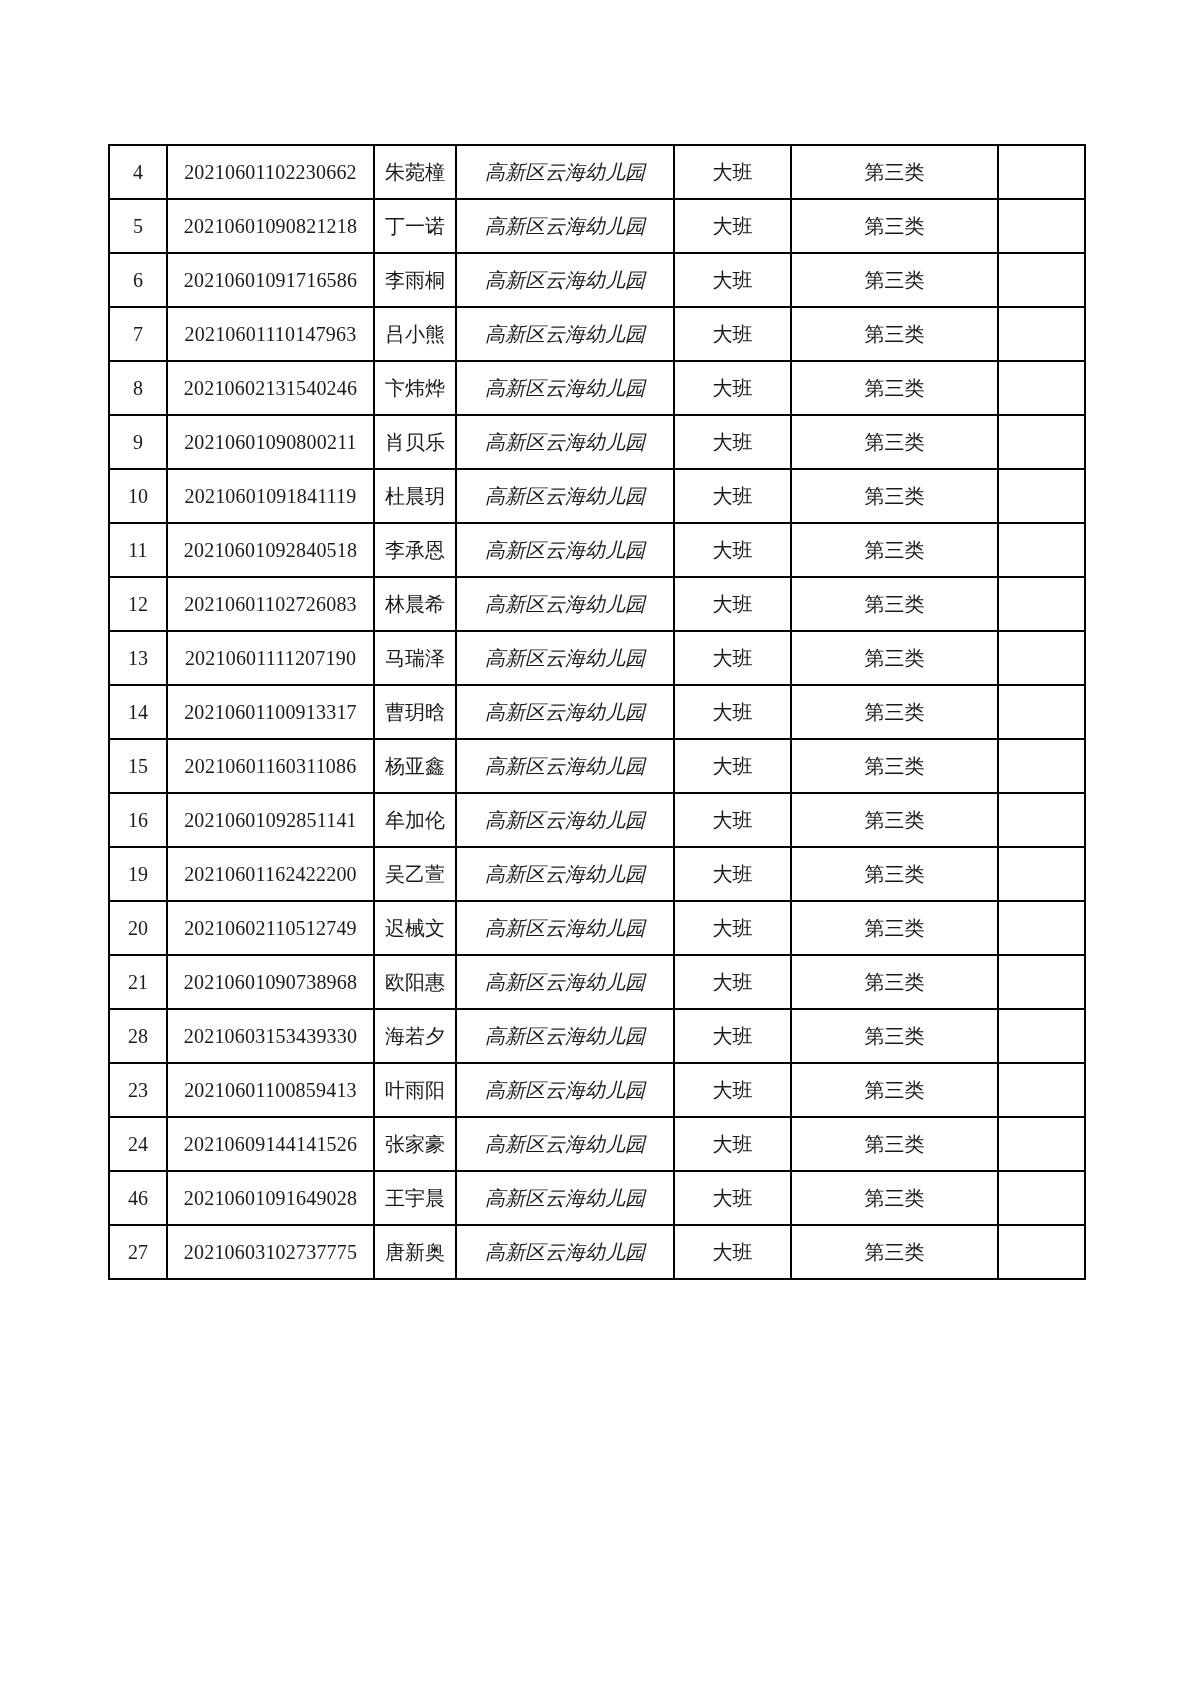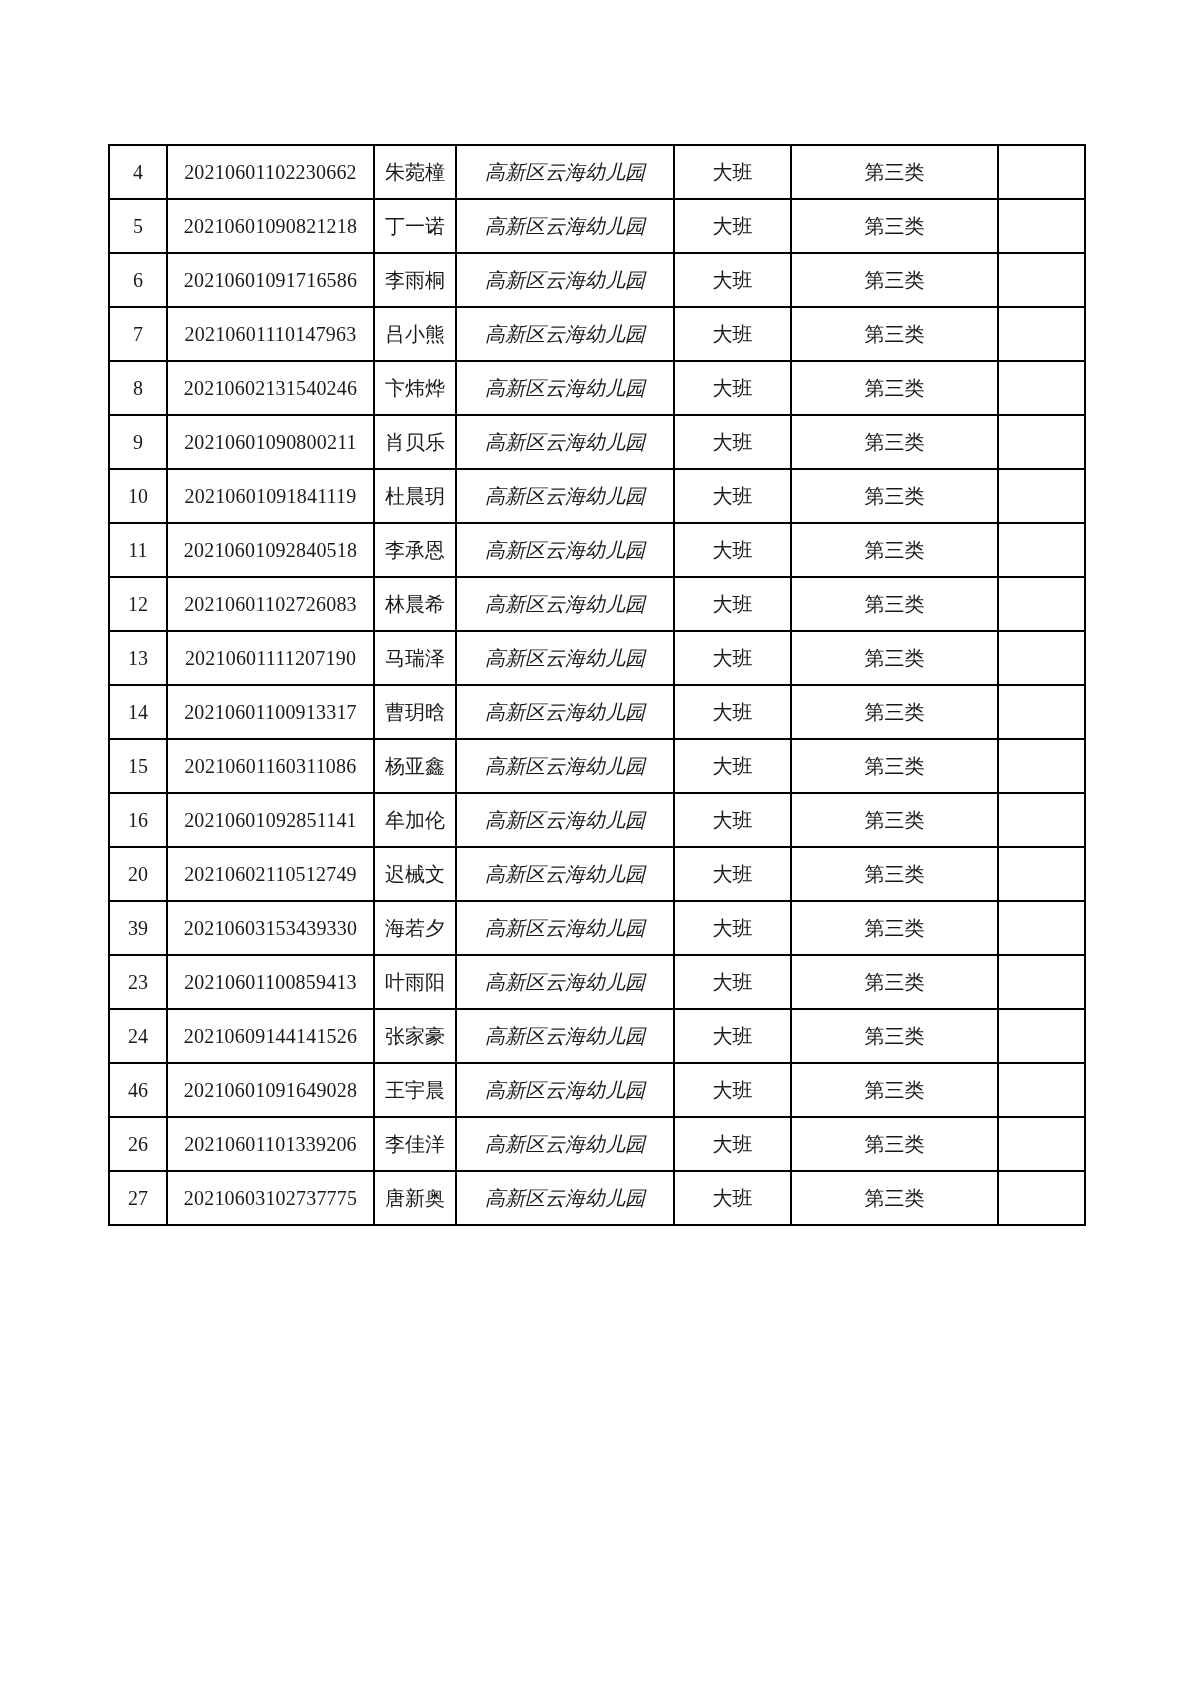--- a/index.html
+++ b/index.html
@@ -168,30 +168,48 @@
         <tr>
     <td class="c-seq">16</td>
     <td class="c-id">20210601092851141</td>
     <td class="c-name">牟加伦</td>
     <td class="c-school">高新区云海幼儿园</td>
     <td class="c-grade">大班</td>
     <td class="c-category">第三类</td>
     <td class="c-note"></td>
   </tr>
         <tr>
+    <td class="c-seq">19</td>
+    <td class="c-id">20210601162422200</td>
+    <td class="c-name">吴乙萱</td>
+    <td class="c-school">高新区云海幼儿园</td>
+    <td class="c-grade">大班</td>
+    <td class="c-category">第三类</td>
+    <td class="c-note"></td>
+  </tr>
+        <tr>
     <td class="c-seq">20</td>
     <td class="c-id">20210602110512749</td>
     <td class="c-name">迟械文</td>
     <td class="c-school">高新区云海幼儿园</td>
     <td class="c-grade">大班</td>
     <td class="c-category">第三类</td>
     <td class="c-note"></td>
   </tr>
         <tr>
-    <td class="c-seq">39</td>
+    <td class="c-seq">21</td>
+    <td class="c-id">20210601090738968</td>
+    <td class="c-name">欧阳惠</td>
+    <td class="c-school">高新区云海幼儿园</td>
+    <td class="c-grade">大班</td>
+    <td class="c-category">第三类</td>
+    <td class="c-note"></td>
+  </tr>
+        <tr>
+    <td class="c-seq">28</td>
     <td class="c-id">20210603153439330</td>
     <td class="c-name">海若夕</td>
     <td class="c-school">高新区云海幼儿园</td>
     <td class="c-grade">大班</td>
     <td class="c-category">第三类</td>
     <td class="c-note"></td>
   </tr>
         <tr>
     <td class="c-seq">23</td>
     <td class="c-id">20210601100859413</td>
@@ -207,29 +225,20 @@
     <td class="c-name">张家豪</td>
     <td class="c-school">高新区云海幼儿园</td>
     <td class="c-grade">大班</td>
     <td class="c-category">第三类</td>
     <td class="c-note"></td>
   </tr>
         <tr>
     <td class="c-seq">46</td>
     <td class="c-id">20210601091649028</td>
     <td class="c-name">王宇晨</td>
-    <td class="c-school">高新区云海幼儿园</td>
-    <td class="c-grade">大班</td>
-    <td class="c-category">第三类</td>
-    <td class="c-note"></td>
-  </tr>
-        <tr>
-    <td class="c-seq">26</td>
-    <td class="c-id">20210601101339206</td>
-    <td class="c-name">李佳洋</td>
     <td class="c-school">高新区云海幼儿园</td>
     <td class="c-grade">大班</td>
     <td class="c-category">第三类</td>
     <td class="c-note"></td>
   </tr>
         <tr>
     <td class="c-seq">27</td>
     <td class="c-id">20210603102737775</td>
     <td class="c-name">唐新奥</td>
     <td class="c-school">高新区云海幼儿园</td>

